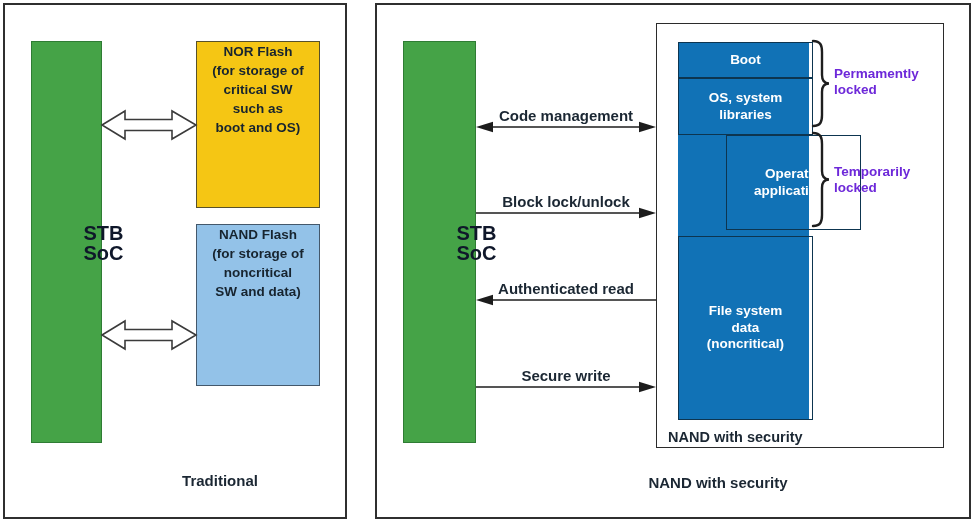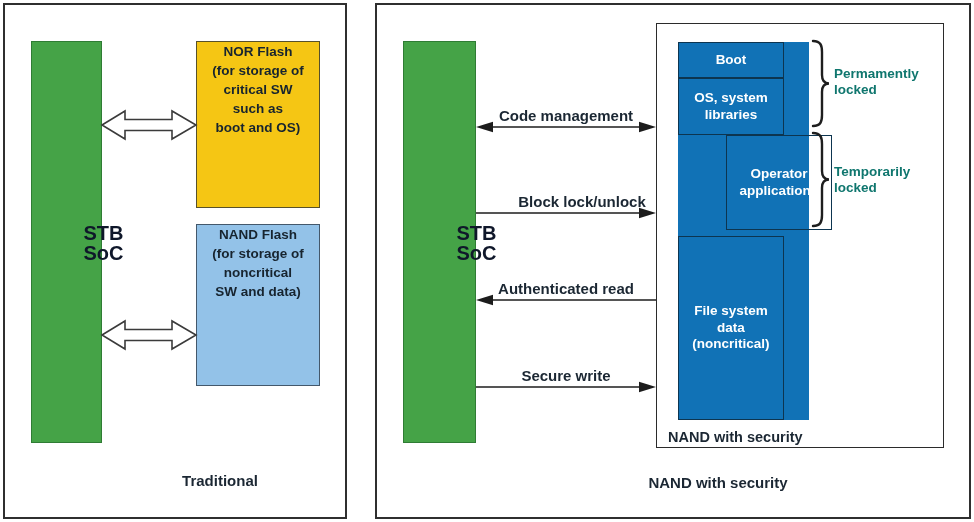--- a/index.html
+++ b/index.html
@@ -28,39 +28,39 @@
   .block-text{font-size:13.5px;line-height:19px;text-align:center;color:#17242f;font-weight:bold;}
   .block-text div{white-space:nowrap;}
 
   .caption{position:absolute;text-align:center;font-size:15px;font-weight:bold;color:#1b2733;padding-left:45px;}
   #caption-left{left:3px;top:472px;width:344px;}
   #caption-right{left:375px;top:474px;width:596px;}
 
   
   #nand-box{left:656px;top:23px;width:288px;height:425px;background:#ffffff;border:1.5px solid #2b2b2b;}
   #blue-col{left:678px;top:42px;width:131px;height:378px;background:#1172b6;}
-  .sec-block{position:absolute;left:678px;width:106px;box-sizing:border-box;border:1.5px solid #0d3550;
+  .sec-block{position:absolute;left:678px;width:135px;box-sizing:border-box;border:1.5px solid #0d3550;
              display:flex;flex-direction:column;justify-content:center;align-items:center;}
   .sec-block .line{color:#ffffff;font-size:13.5px;line-height:16.5px;font-weight:bold;white-space:nowrap;}
   #sec-boot{top:42px;height:36px;}
   #sec-os{top:78px;height:57px;}
   #sec-operator{top:135px;height:95px;margin-left:48px;}
   #sec-fs{top:236px;height:184px;}
 
   #nand-box-label{position:absolute;left:668px;top:429px;font-size:14.5px;font-weight:bold;color:#1b2733;}
 
   .arrow-label{position:absolute;left:476px;width:180px;text-align:center;
                font-size:15px;font-weight:bold;color:#1b2733;white-space:nowrap;}
   #arrow-label-0{top:107px;}
-  #arrow-label-1{top:193px;margin-left:16px;}
+  #arrow-label-1{top:193px;}
   #arrow-label-2{top:280px;}
   #arrow-label-3{top:367px;}
 
   .brace-label{position:absolute;left:834px;width:132px;font-size:13.5px;line-height:16px;
-               font-weight:bold;color:#0f766e;}
+               font-weight:bold;color:#6d28d9;}
   #brace-label-0{top:66px;}
   #brace-label-1{top:164px;}
 
   #overlay{position:absolute;left:0;top:0;width:974px;height:522px;pointer-events:none;}
 </style>
 </head>
 <body>
 
 <div id="figure">
 

